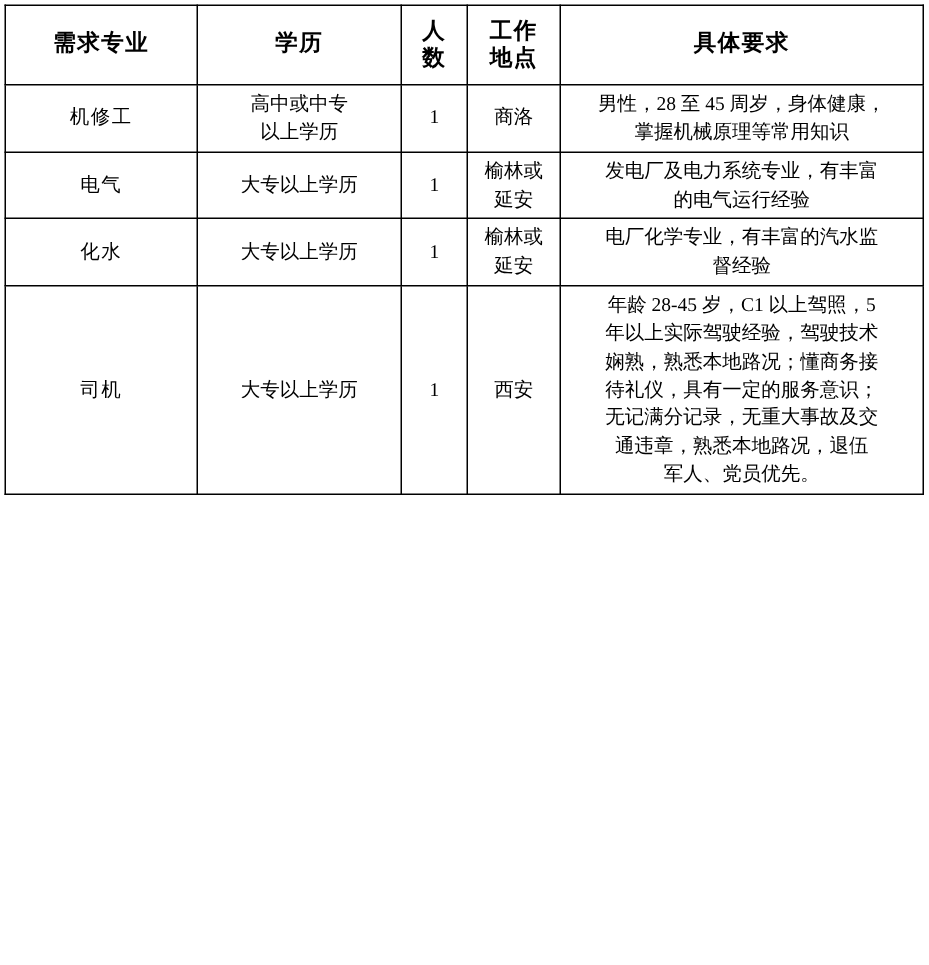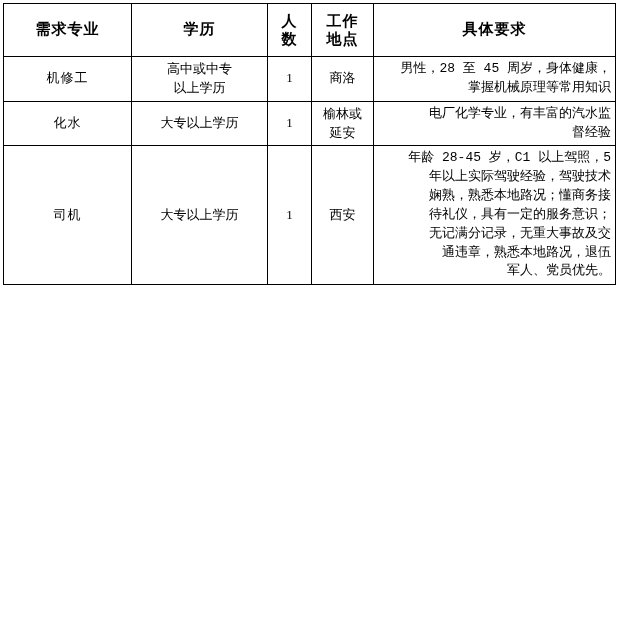--- a/index.html
+++ b/index.html
@@ -56,25 +56,24 @@
   td.edu {
     font-size: 13.5px;
   }
   td.num {
     font-size: 13.5px;
   }
   td.loc {
     font-size: 13.5px;
   }
   td.req {
-    text-align: right;
+    text-align: center;
     font-size: 13.5px;
     padding-left: 7px;
     padding-right: 5px;
-    font-family: Liberation Mono, monospace;
   }
   .line { display: block; }
   .hdr-stack { display: block; line-height: 1.2; }
 </style>
 </head>
 <body>
 
 <div class="sheet">
   <table class="req-table">
     <colgroup>
@@ -114,20 +113,35 @@
         <td class="req">
           <span class="line">男性，28 至 45 周岁，身体健康，</span>
           <span class="line">掌握机械原理等常用知识</span>
         </td>
       </tr>
 
 
 
 
 
+      <tr>
+        <td class="major">电气</td>
+        <td class="edu">
+          <span class="line">大专以上学历</span>
+        </td>
+        <td class="num">1</td>
+        <td class="loc">
+          <span class="line">榆林或</span>
+          <span class="line">延安</span>
+        </td>
+        <td class="req">
+          <span class="line">发电厂及电力系统专业，有丰富</span>
+          <span class="line">的电气运行经验</span>
+        </td>
+      </tr>
 
       <tr>
         <td class="major">化水</td>
         <td class="edu">
           <span class="line">大专以上学历</span>
         </td>
         <td class="num">1</td>
         <td class="loc">
           <span class="line">榆林或</span>
           <span class="line">延安</span>

